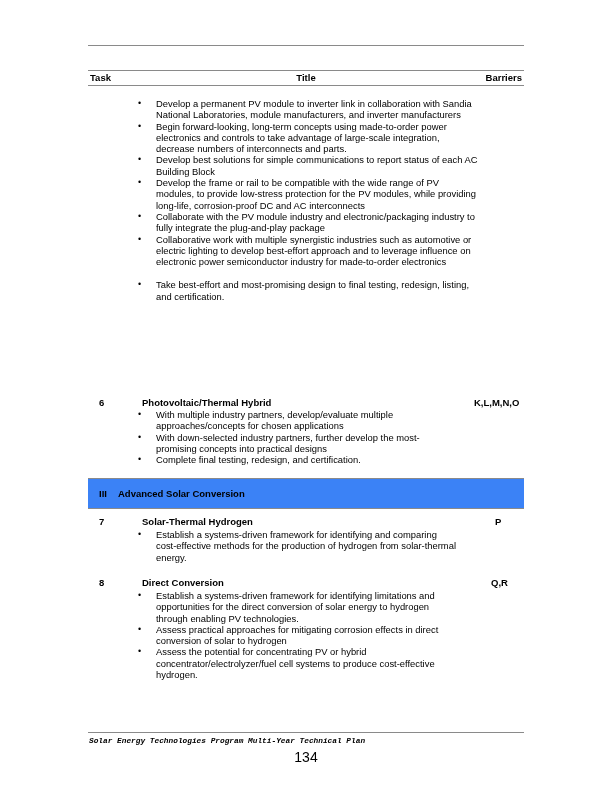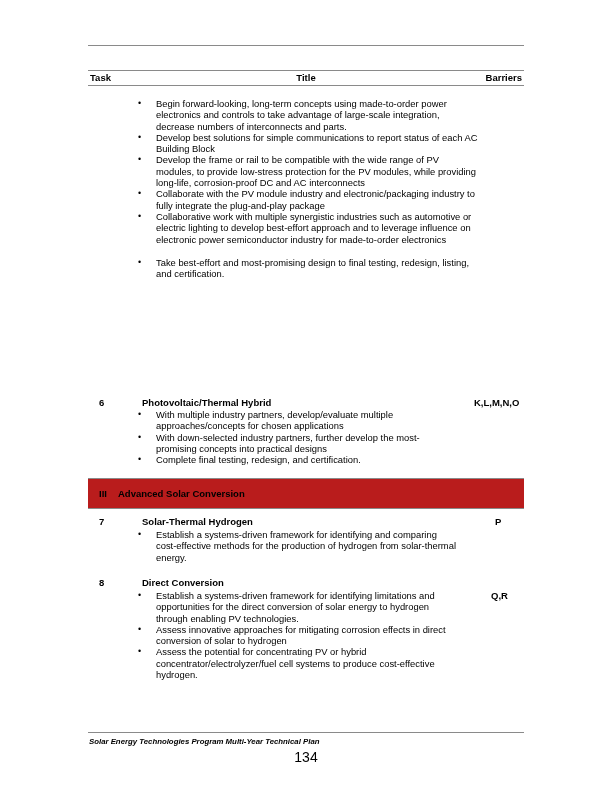--- a/index.html
+++ b/index.html
@@ -14,42 +14,43 @@
   .hdr .barr { position: absolute; right: 2px; top: 1px; }
   ul.bul { position: absolute; margin: 0; padding: 0; list-style: none; font-size: 9.4px; line-height: 11.3px; }
   ul.bul li { position: relative; padding-left: 18px; margin: 0; }
   ul.bul li::before { content: "\2022"; position: absolute; left: 0; top: 0; font-size: 9px; }
   .task-row { position: absolute; left: 88px; width: 436px; font-size: 9.5px; font-weight: bold; height: 12px; }
   .task-row .num { position: absolute; left: 11px; top: 0; }
   .task-row .name { position: absolute; left: 30px; top: 0; padding-left: 24px; }
   .task-row .bar { position: absolute; top: 0; }
   .section {
     position: absolute; left: 88px; width: 436px; top: 478px; height: 29px;
-    background: #b91c1c; border-top: 1px solid #8a8a8a; border-bottom: 1px solid #8a8a8a;
+    background: #3b82f6; border-top: 1px solid #8a8a8a; border-bottom: 1px solid #8a8a8a;
     font-size: 9.5px; font-weight: bold;
   }
   .section .num { position: absolute; left: 11px; top: 9px; }
   .section .name { position: absolute; left: 30px; top: 9px; }
-  .footer-title { position: absolute; left: 89px; top: 737px; font-size: 7.8px; font-weight: bold; font-style: italic; }
+  .footer-title { position: absolute; left: 89px; top: 737px; font-size: 7.8px; font-weight: bold; font-style: italic; font-family: Liberation Mono, monospace; }
   .page-num { position: absolute; left: 0; width: 612px; top: 749px; text-align: center; font-size: 14px; }
 </style>
 </head>
 <body>
 
 <div class="rule" style="top:45px;"></div>
 
 <div class="rule" style="top:70px;"></div>
 <div class="hdr">
   <span class="task">Task</span>
   <span class="title">Title</span>
   <span class="barr">Barriers</span>
 </div>
 <div class="rule" style="top:85px;"></div>
 
 <ul class="bul" style="left:138px; top:98px; width:340px;">
+  <li>Develop a permanent PV module to inverter link in collaboration with Sandia National Laboratories, module manufacturers, and inverter manufacturers</li>
   <li>Begin forward-looking, long-term concepts using made-to-order power electronics and controls to take advantage of large-scale integration, decrease numbers of interconnects and parts.</li>
   <li>Develop best solutions for simple communications to report status of each AC Building Block</li>
   <li>Develop the frame or rail to be compatible with the wide range of PV modules, to provide low-stress protection for the PV modules, while providing long-life, corrosion-proof DC and AC interconnects</li>
   <li>Collaborate with the PV module industry and electronic/packaging industry to fully integrate the plug-and-play package</li>
   <li style="margin-bottom:12px;">Collaborative work with multiple synergistic industries such as automotive or electric lighting to develop best-effort approach and to leverage influence on electronic power semiconductor industry for made-to-order electronics</li>
   <li>Take best-effort and most-promising design to final testing, redesign, listing, and certification.</li>
 </ul>
 
 <div class="task-row" style="top:397px;">
   <span class="num">6</span>
@@ -72,23 +73,23 @@
   <span class="name">Solar-Thermal Hydrogen</span>
   <span class="bar" style="left:407px;">P</span>
 </div>
 <ul class="bul" style="left:138px; top:529px; width:320px;">
   <li>Establish a systems-driven framework for identifying and comparing cost-effective methods for the production of hydrogen from solar-thermal energy.</li>
 </ul>
 
 <div class="task-row" style="top:577px;">
   <span class="num">8</span>
   <span class="name">Direct Conversion</span>
-  <span class="bar" style="left:403px;margin-top:13px;">Q,R</span>
+  <span class="bar" style="left:403px;">Q,R</span>
 </div>
 <ul class="bul" style="left:138px; top:590px; width:325px;">
   <li>Establish a systems-driven framework for identifying limitations and opportunities for the direct conversion of solar energy to hydrogen through enabling PV technologies.</li>
-  <li>Assess innovative approaches for mitigating corrosion effects in direct conversion of solar to hydrogen</li>
+  <li>Assess practical approaches for mitigating corrosion effects in direct conversion of solar to hydrogen</li>
   <li>Assess the potential for concentrating PV or hybrid concentrator/electrolyzer/fuel cell systems to produce cost-effective hydrogen.</li>
 </ul>
 
 <div class="rule" style="top:732px;"></div>
 <div class="footer-title">Solar Energy Technologies Program Multi-Year Technical Plan</div>
 <div class="page-num">134</div>
 
 </body></html>

